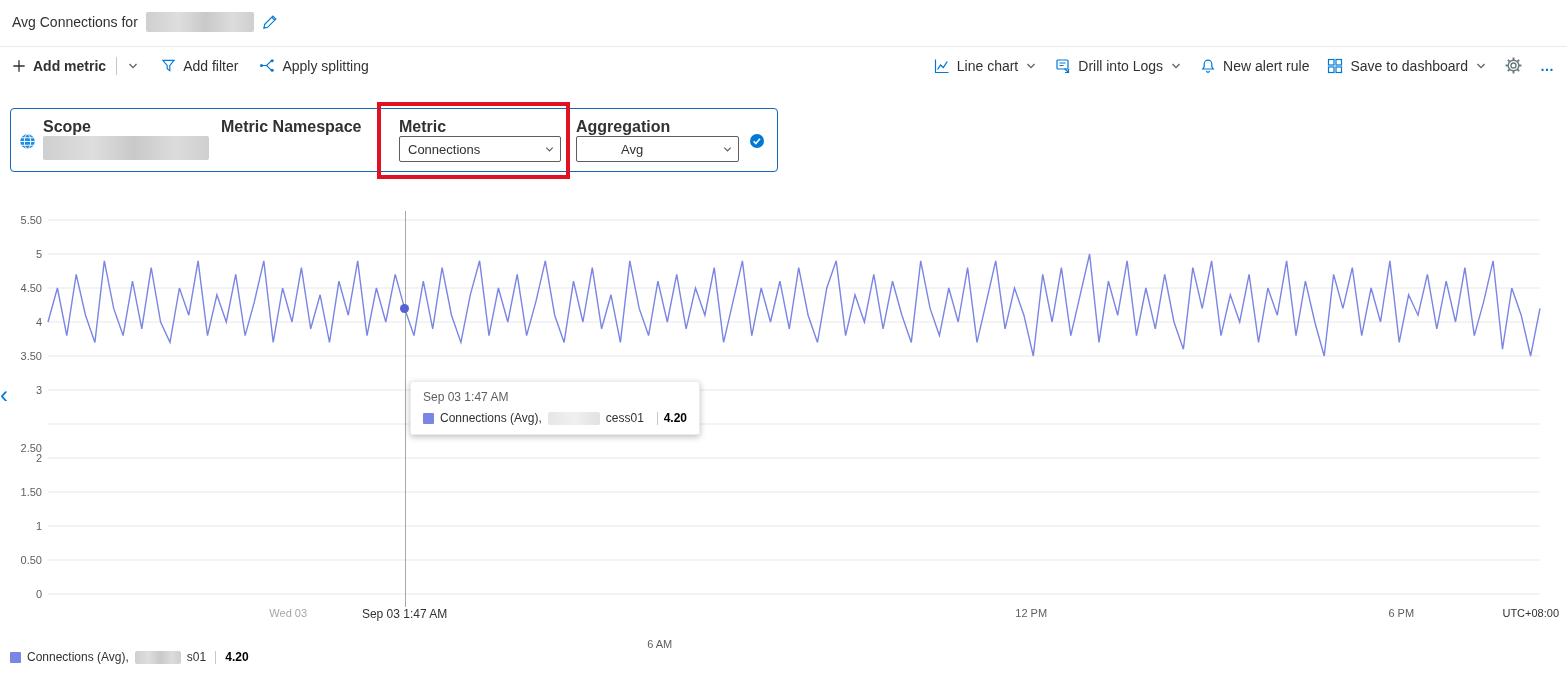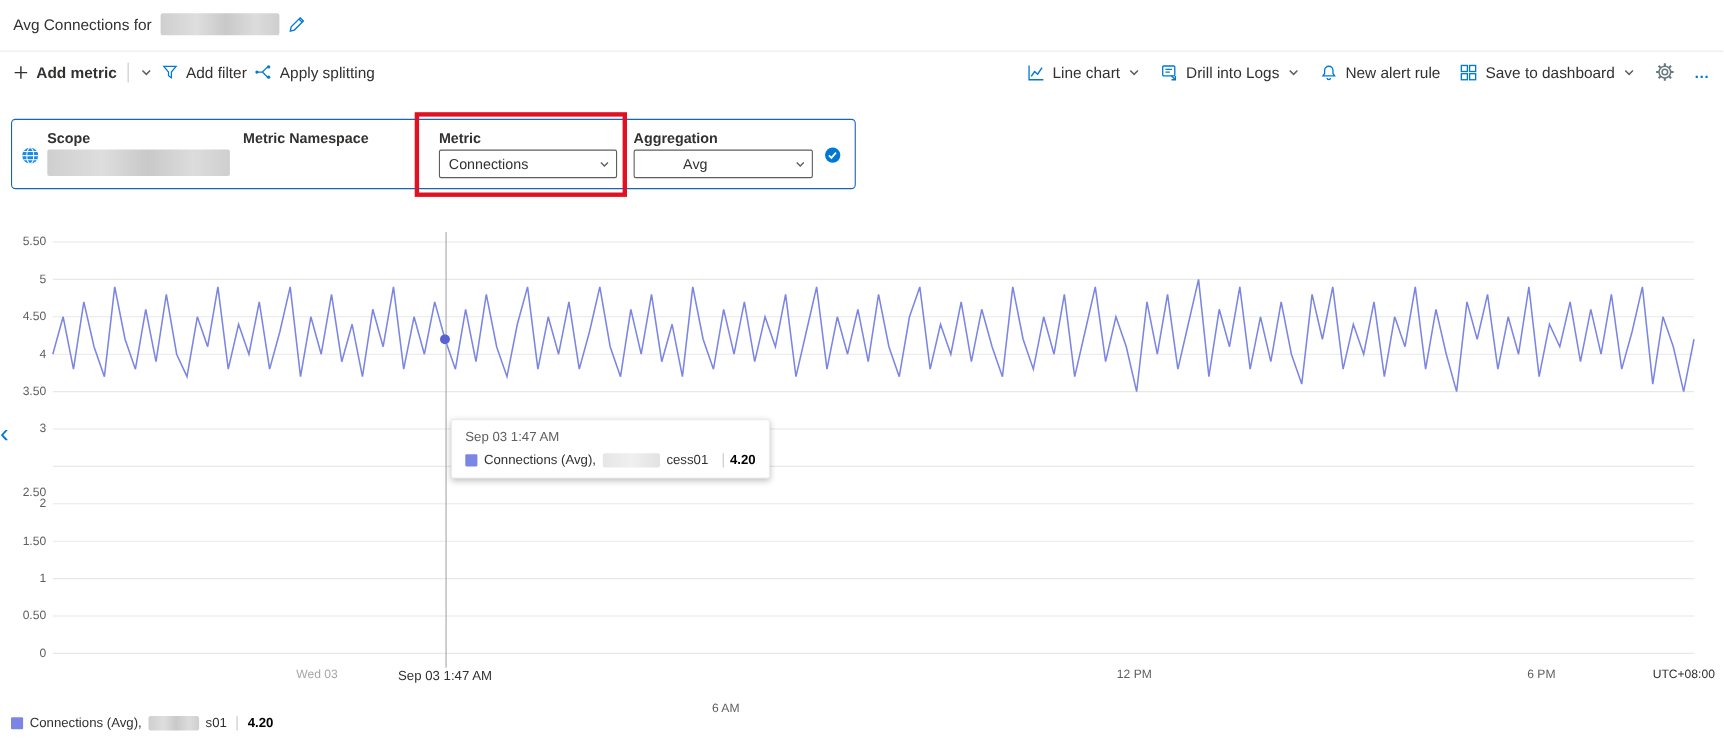--- a/index.html
+++ b/index.html
@@ -11,31 +11,31 @@
   .titlebar { position:absolute; left:0; top:0; width:100%; height:44px; display:flex; align-items:center; padding-left:12px; gap:8px; }
   .page-title { font-size:14px; color:#323130; }
   .redacted { display:inline-block; border-radius:2px; background:linear-gradient(90deg,#cfcfcf 0%,#dedede 30%,#c9c9c9 55%,#dcdcdc 80%,#cfcfcf 100%); }
   .redacted.light { background:linear-gradient(90deg,#e6e6e6,#f0f0f0,#e2e2e2); }
   .title-redact { width:108px; height:20px; }
   .icon-btn { display:inline-flex; align-items:center; justify-content:center; cursor:pointer; }
 
   
   .toolbar { position:absolute; left:0; top:46px; width:100%; height:38px; border-top:1px solid #eaeaea; display:flex; align-items:center; justify-content:space-between; padding:0 12px; }
   .tb-group { display:flex; align-items:center; }
-  .tb-group.left  { gap:8px; }
+  .tb-group.left  { gap:22px; }
   .tb-group.right { gap:18px; }
   .tb-item { display:inline-flex; align-items:center; gap:7px; font-size:14px; color:#323130; cursor:pointer; white-space:nowrap; }
   .tb-item .label { font-size:14px; }
   .add-metric .label { font-weight:700; }
   .vdiv { width:1px; height:18px; background:#c8c6c4; margin:0 3px; }
   svg.ic { display:block; }
 
   
   .metric-panel { position:absolute; left:10px; top:108px; width:768px; height:64px; border:1px solid #1466b8; border-radius:4px; background:#fff; }
-  .mp-label { position:absolute; font-size:13px; font-weight:700; color:#323130; }
+  .mp-label { position:absolute; font-size:16px; font-weight:700; color:#323130; }
   .dd { position:absolute; height:26px; background:#fff; border:1px solid #605e5c; border-radius:2px; font-size:13px; color:#323130; display:flex; align-items:center; padding:0 22px 0 8px; cursor:pointer; white-space:nowrap; overflow:hidden; }
   .dd .chev { position:absolute; right:5px; top:7px; }
   .scope-field { position:absolute; left:32px; top:27px; width:166px; height:24px; cursor:text; }
   .red-box { position:absolute; left:377px; top:102px; width:193px; height:77px; border:4px solid #e01123; z-index:30; pointer-events:none; }
 
   
   #chart-section { position:absolute; left:0; top:205px; width:1567px; height:445px; }
   #plot-svg { position:absolute; left:48px; top:15px; overflow:visible; }
   .gridline { stroke:#e8e8e8; stroke-width:1; }
   .series-line { fill:none; stroke-width:1.4; }

